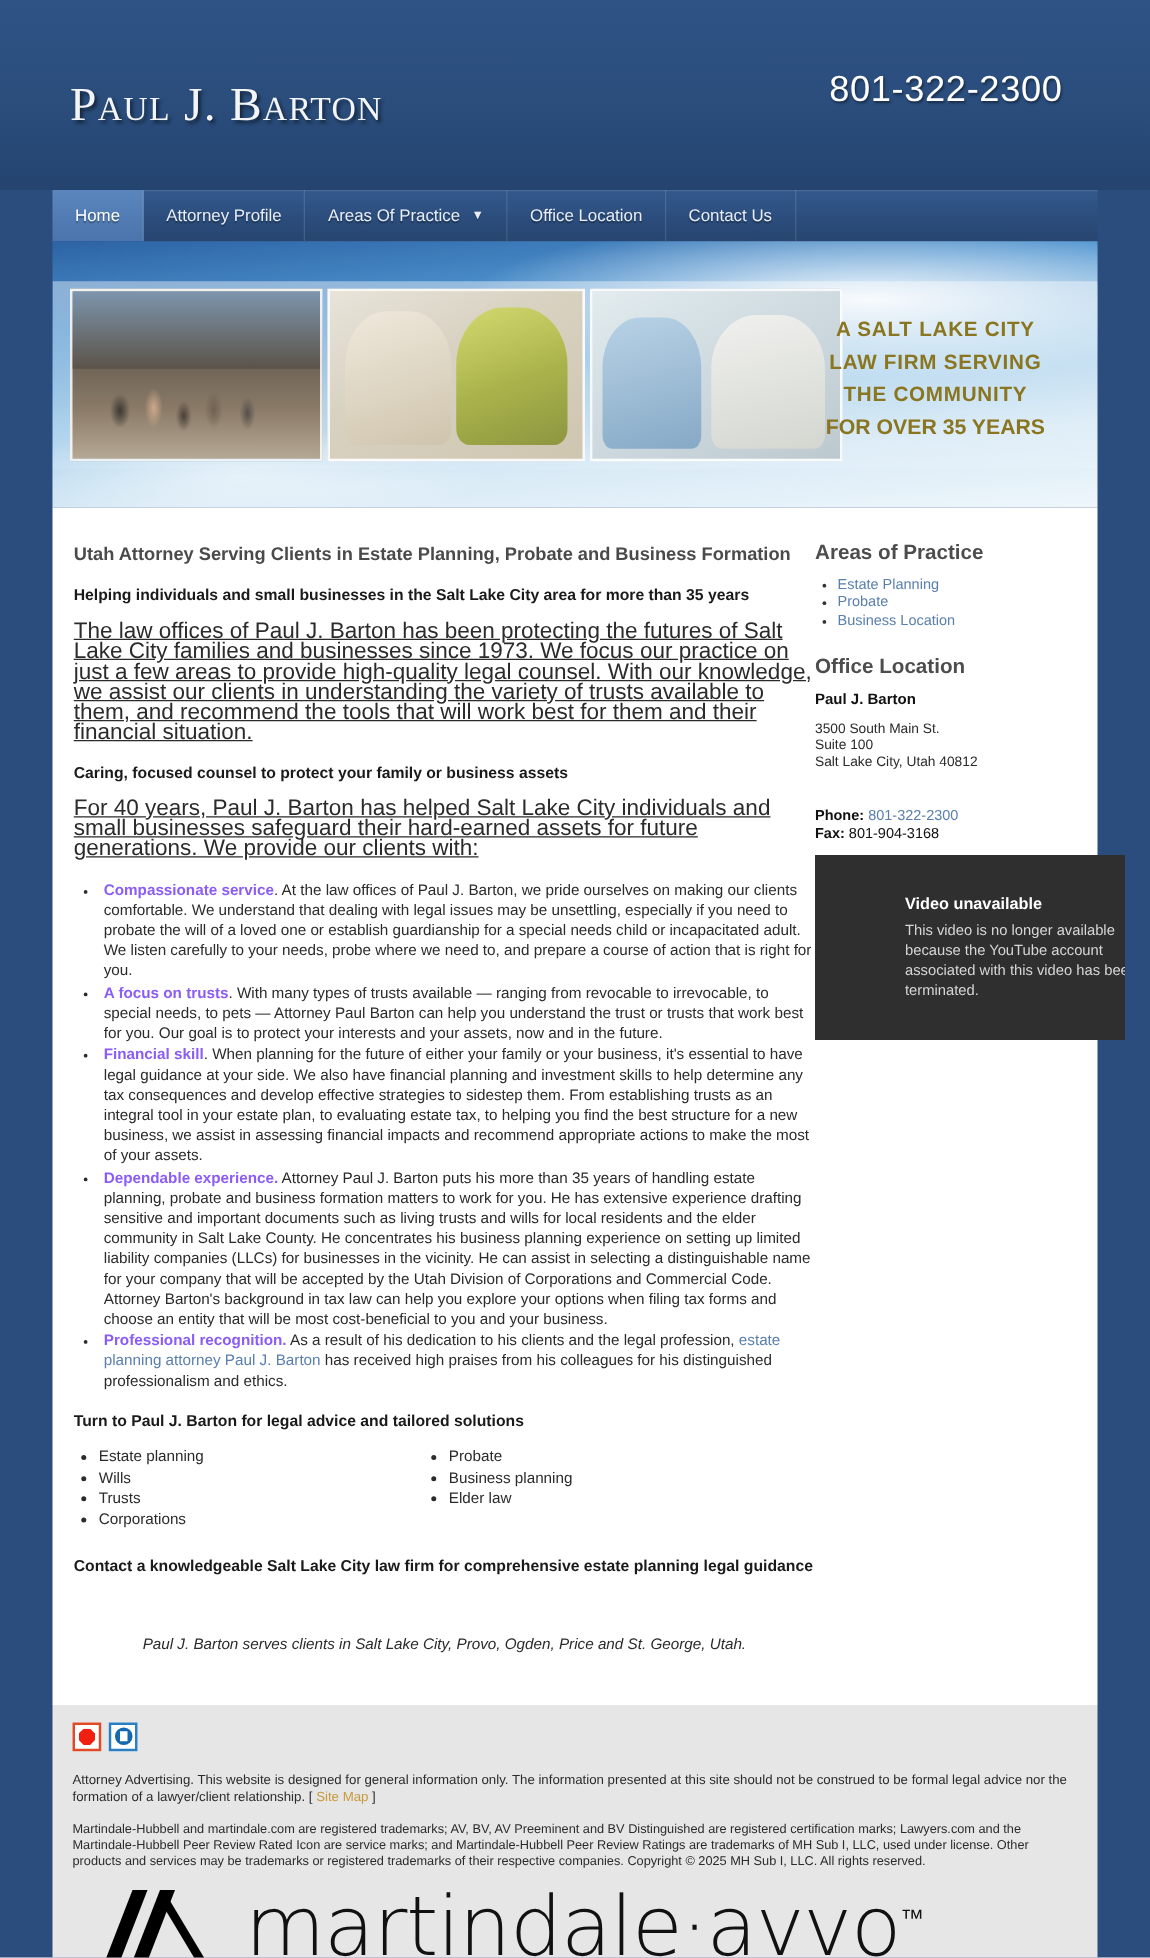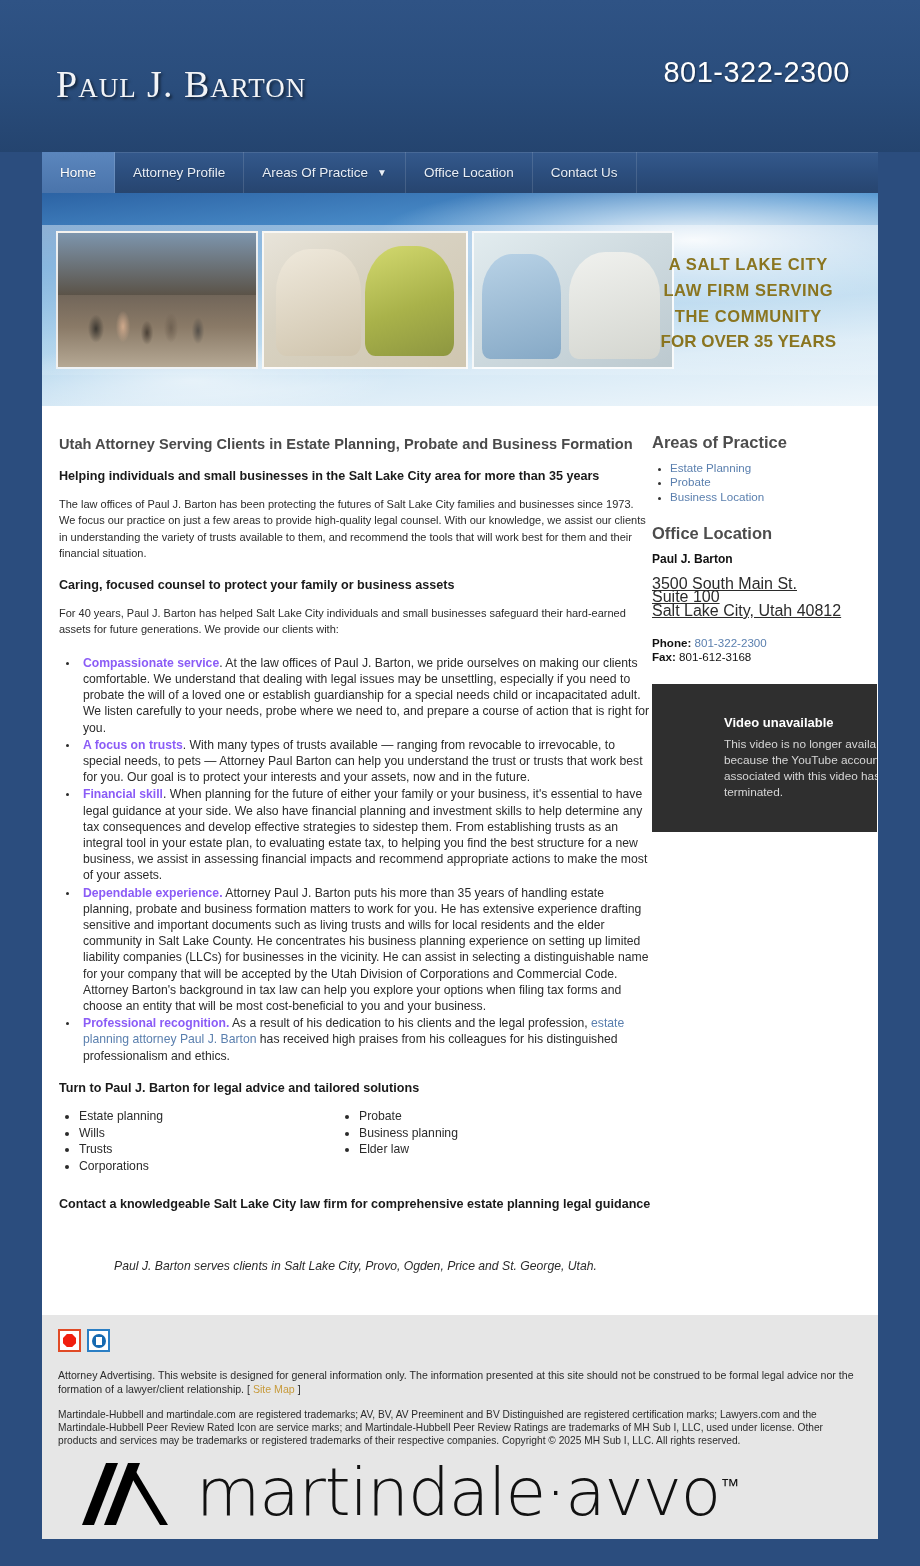--- a/index.html
+++ b/index.html
@@ -151,24 +151,25 @@
     font-weight:700;
     margin:0 0 17px 0;
   }
   .h2 {
     color:#1a1a1a;
     font-size:12.6px;
     font-weight:700;
     margin:0 0 13px 0;
   }
   .p {
-    font-size:11px;
+    font-size:18px;
     line-height:16.3px;
     color:#2b2b2b;
     margin:0 0 17px 0;
+    text-decoration:underline;
   }
   ul.bullets { margin:0 0 17px 0; padding:0 0 0 20px; }
   ul.bullets > li {
     font-size:12.2px;
     line-height:16.2px;
     color:#2b2b2b;
     margin-bottom:1px;
     padding-left:4px;
   }
   ul.bullets > li::marker { font-size:10px; }
@@ -199,32 +200,32 @@
     color:#4d4d4d;
     font-size:16.5px;
     font-weight:700;
     margin:0 0 9px 0;
   }
   .side h3.second { margin-top:21px; }
   .side ul { margin:0; padding:0 0 0 18px; }
   .side li { font-size:11.6px; line-height:13.3px; color:#5a7fae; margin-bottom:1px; }
   .side li::marker { font-size:9px; color:#333; }
   .side .name { font-size:12px; font-weight:700; color:#111; margin:0 0 11px 0; }
-  .side .addr { font-size:16px; line-height:13.6px; color:#2b2b2b; margin:0 0 18px 0;text-decoration:underline; }
+  .side .addr { font-size:11px; line-height:13.6px; color:#2b2b2b; margin:0 0 28px 0; }
   .side .ph { font-size:11.6px; line-height:14px; color:#111; margin:0 0 19px 0; }
   .side .ph b { font-weight:700; }
   .side .ph a { color:#5a7fae; text-decoration:none; }
   .side .links { font-size:11.6px; color:#5a7fae; }
   .side .links a { color:#5a7fae; text-decoration:none; }
   .side .links span { color:#333; }
 
   .videobox {
     position:absolute;
     left:0; top:278px;
-    width:225px; height:148px;
+    width:248px; height:148px;
     background:#2f2f2f;
     color:#e8e8e8;
     overflow:hidden;
   }
   .videobox .vtitle {
     font-size:13px; font-weight:700;
     margin:31px 0 6px 0;
     padding-left:72px;
     color:#fff;
   }
@@ -377,21 +378,21 @@
 
       <h3 class="second">Office Location</h3>
       <div class="name">Paul J. Barton</div>
       <div class="addr">
         <div>3500 South Main St.</div>
         <div>Suite 100</div>
         <div>Salt Lake City, Utah 40812</div>
       </div>
       <div class="ph">
         <div><b>Phone:</b> <a href="#">801-322-2300</a></div>
-        <div><b>Fax:</b> <span>801-612-3168</span></div>
+        <div><b>Fax:</b> <span>801-904-3168</span></div>
       </div>
       <div class="links">
         <a href="#">Contact Us</a>
         <span>|</span>
         <a href="#">Map</a>
       </div>
 
       <div class="videobox">
         <div class="vtitle">Video unavailable</div>
         <div class="vmsg">This video is no longer available because the YouTube account associated with this video has been terminated.</div>

